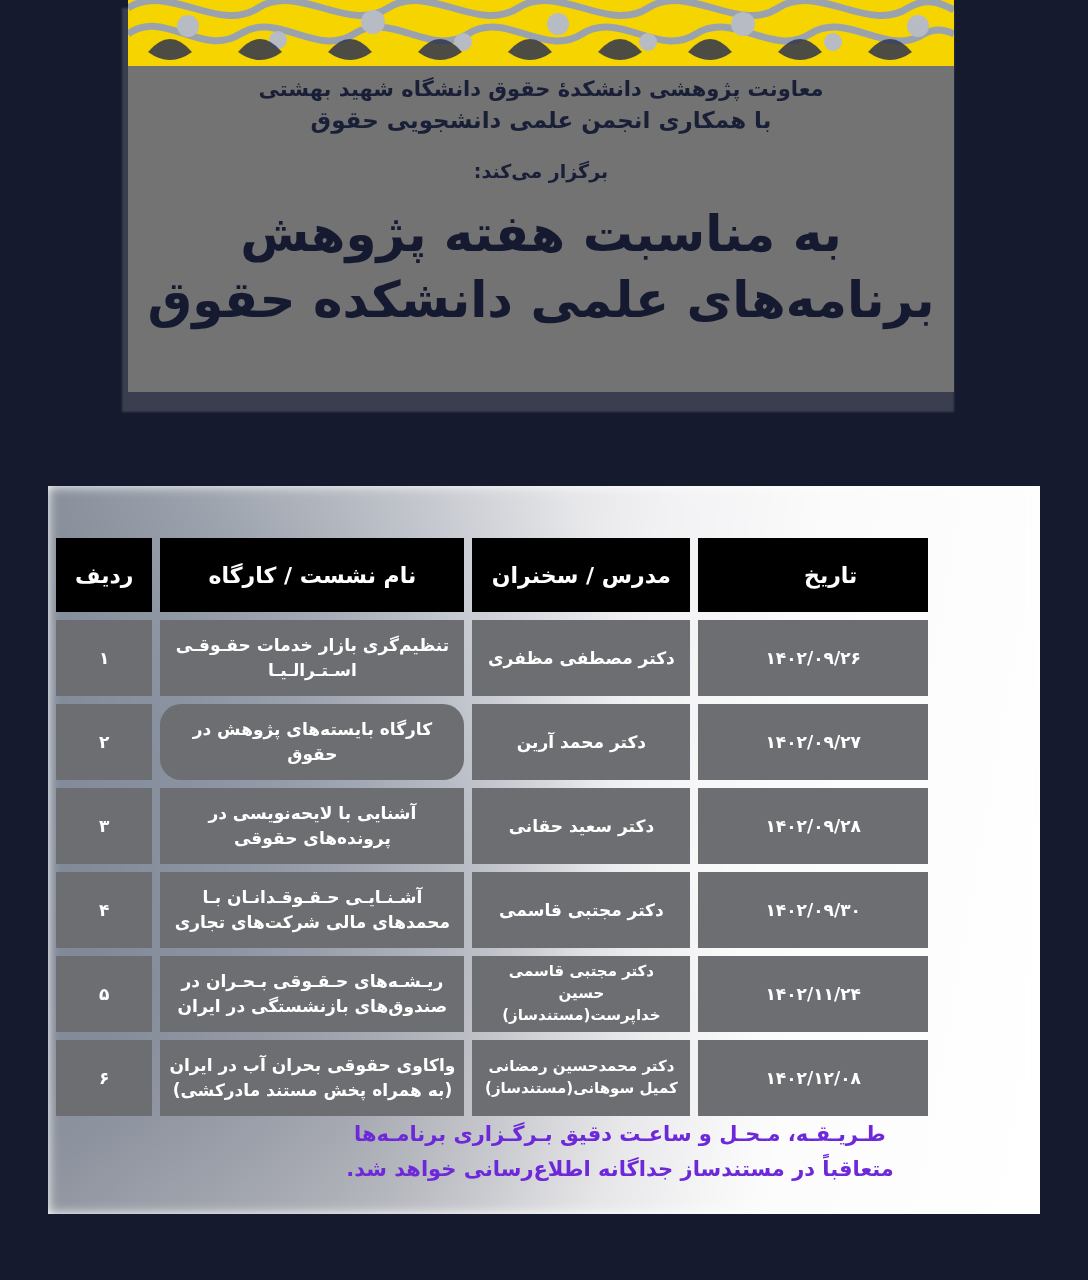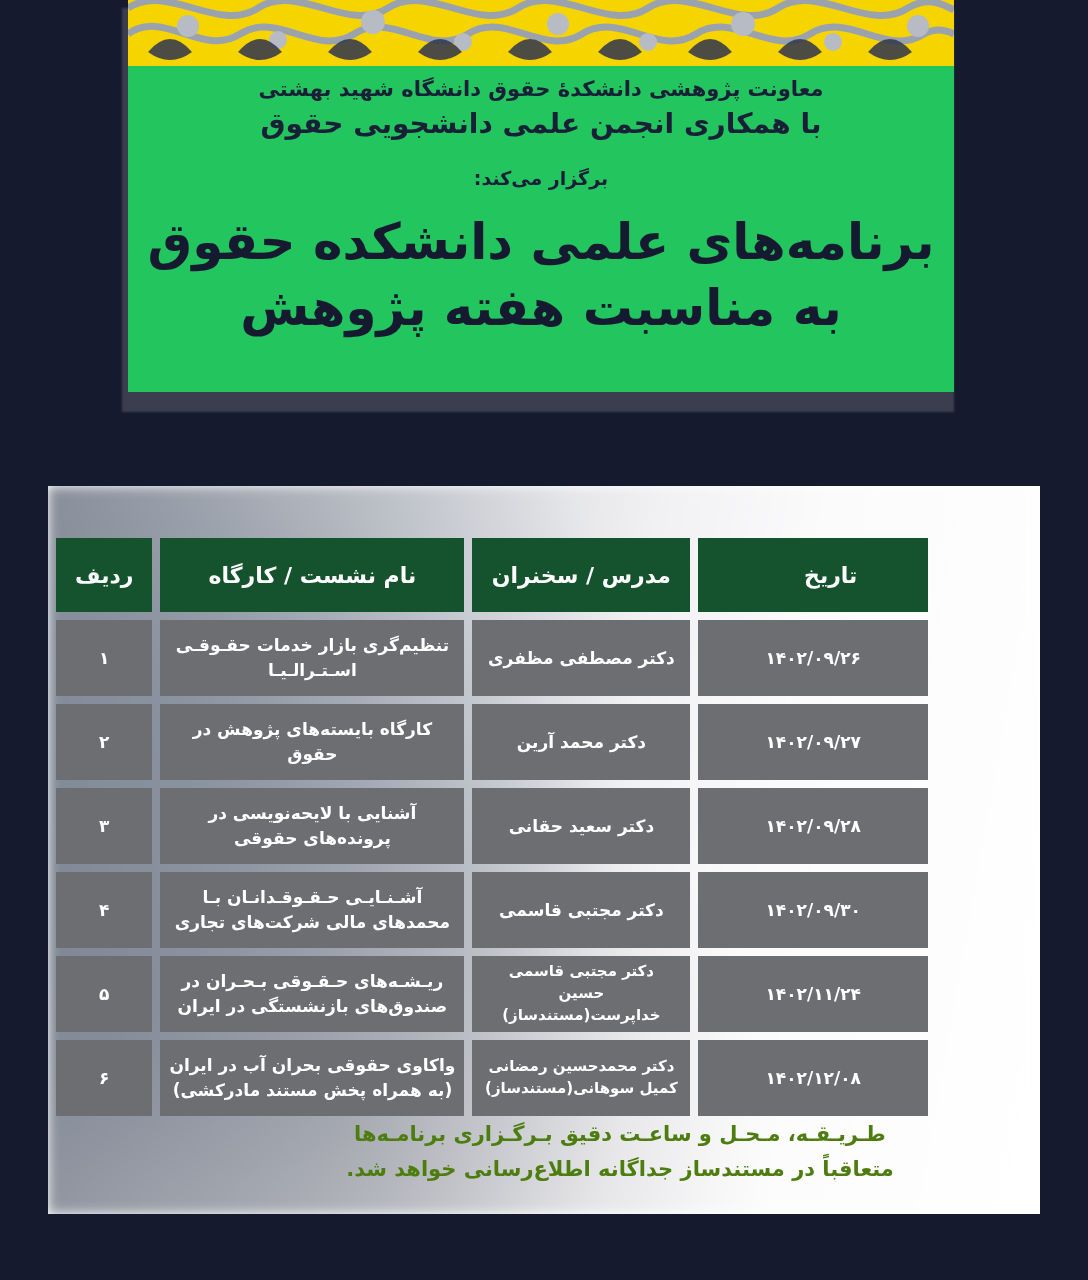--- a/index.html
+++ b/index.html
@@ -31,21 +31,21 @@
     height: 404px;
     background: rgba(255,255,255,0.16);
     filter: blur(1px);
   }
   .header-yellow {
     position: absolute;
     top: 0;
     left: 0;
     width: 826px;
     height: 392px;
-    background: #22c55e;
+    background: #737373;
     overflow: hidden;
   }
   
   .ornament {
     position: absolute;
     top: 0;
     left: 0;
     width: 826px;
     height: 66px;
     overflow: hidden;
@@ -59,21 +59,21 @@
     width: 826px;
     text-align: center;
     color: #1a1f38;
     direction: rtl;
   }
   .hdr-line1, .hdr-line2, .hdr-line3 {
     font-weight: bold;
     line-height: 1.45;
   }
   .hdr-line1 { font-size: 21px; }
-  .hdr-line2 { font-size: 28px; }
+  .hdr-line2 { font-size: 23px; }
   .hdr-line3 { font-size: 19px; margin-top: 20px; }
 
   .hdr-title {
     margin-top: 16px;
     font-size: 50px;
     font-weight: bold;
     line-height: 1.32;
     color: #151a31;
     letter-spacing: -0.5px;
   }
@@ -106,21 +106,21 @@
 
   table.schedule {
     position: absolute;
     top: 44px;
     right: 104px;
     border-collapse: separate;
     border-spacing: 8px 8px;
     direction: rtl;
   }
   table.schedule th {
-    background: #14532d;
+    background: #000000;
     color: #ffffff;
     font-size: 22px;
     font-weight: bold;
     height: 72px;
     vertical-align: middle;
     text-align: center;
   }
   table.schedule td {
     background: #6d6e72;
     color: #ffffff;
@@ -135,30 +135,30 @@
   .col-row  { width: 96px; }
   .col-name { width: 310px; }
   .col-sp   { width: 218px; }
   .col-date { width: 198px; padding-left: 36px; }
 
   td.cell-row  { font-size: 21px; }
   td.cell-date { font-size: 19px; letter-spacing: 1px; }
   td.cell-sp   { font-size: 17px; }
   td.cell-sp.two-line { font-size: 15px; }
   td.cell-name { font-size: 18px; }
-  td.cell-name.small { font-size: 17px; }
+  td.cell-name.small { font-size: 17px; border-radius: 21px; }
 
   .footnote {
     position: absolute;
     bottom: 26px;
     right: 100px;
     width: 640px;
     text-align: center;
     direction: rtl;
-    color: #4d7c0f;
+    color: #6d28d9;
     font-size: 21px;
     font-weight: bold;
     line-height: 1.7;
   }
 </style>
 </head>
 <body>
 
 <div class="header-wrap">
   <div class="header-shadow"></div>
@@ -194,22 +194,22 @@
           <path d="M740,52 q22,-26 44,0 q-22,16 -44,0 Z"></path>
         </g>
       </svg>
     </div>
 
     <div class="header-text">
       <div class="hdr-line1">معاونت پژوهشی دانشکدهٔ حقوق دانشگاه شهید بهشتی</div>
       <div class="hdr-line2">با همکاری انجمن علمی دانشجویی حقوق</div>
       <div class="hdr-line3">برگزار می‌کند:</div>
       <div class="hdr-title">
+        <div>به مناسبت هفته پژوهش</div>
         <div>برنامه‌های علمی دانشکده حقوق</div>
-        <div>به مناسبت هفته پژوهش</div>
       </div>
     </div>
   </div>
 </div>
 
 <div class="card">
   <div class="card-bg"></div>
   <div class="card-inner">
 
     <table class="schedule">

